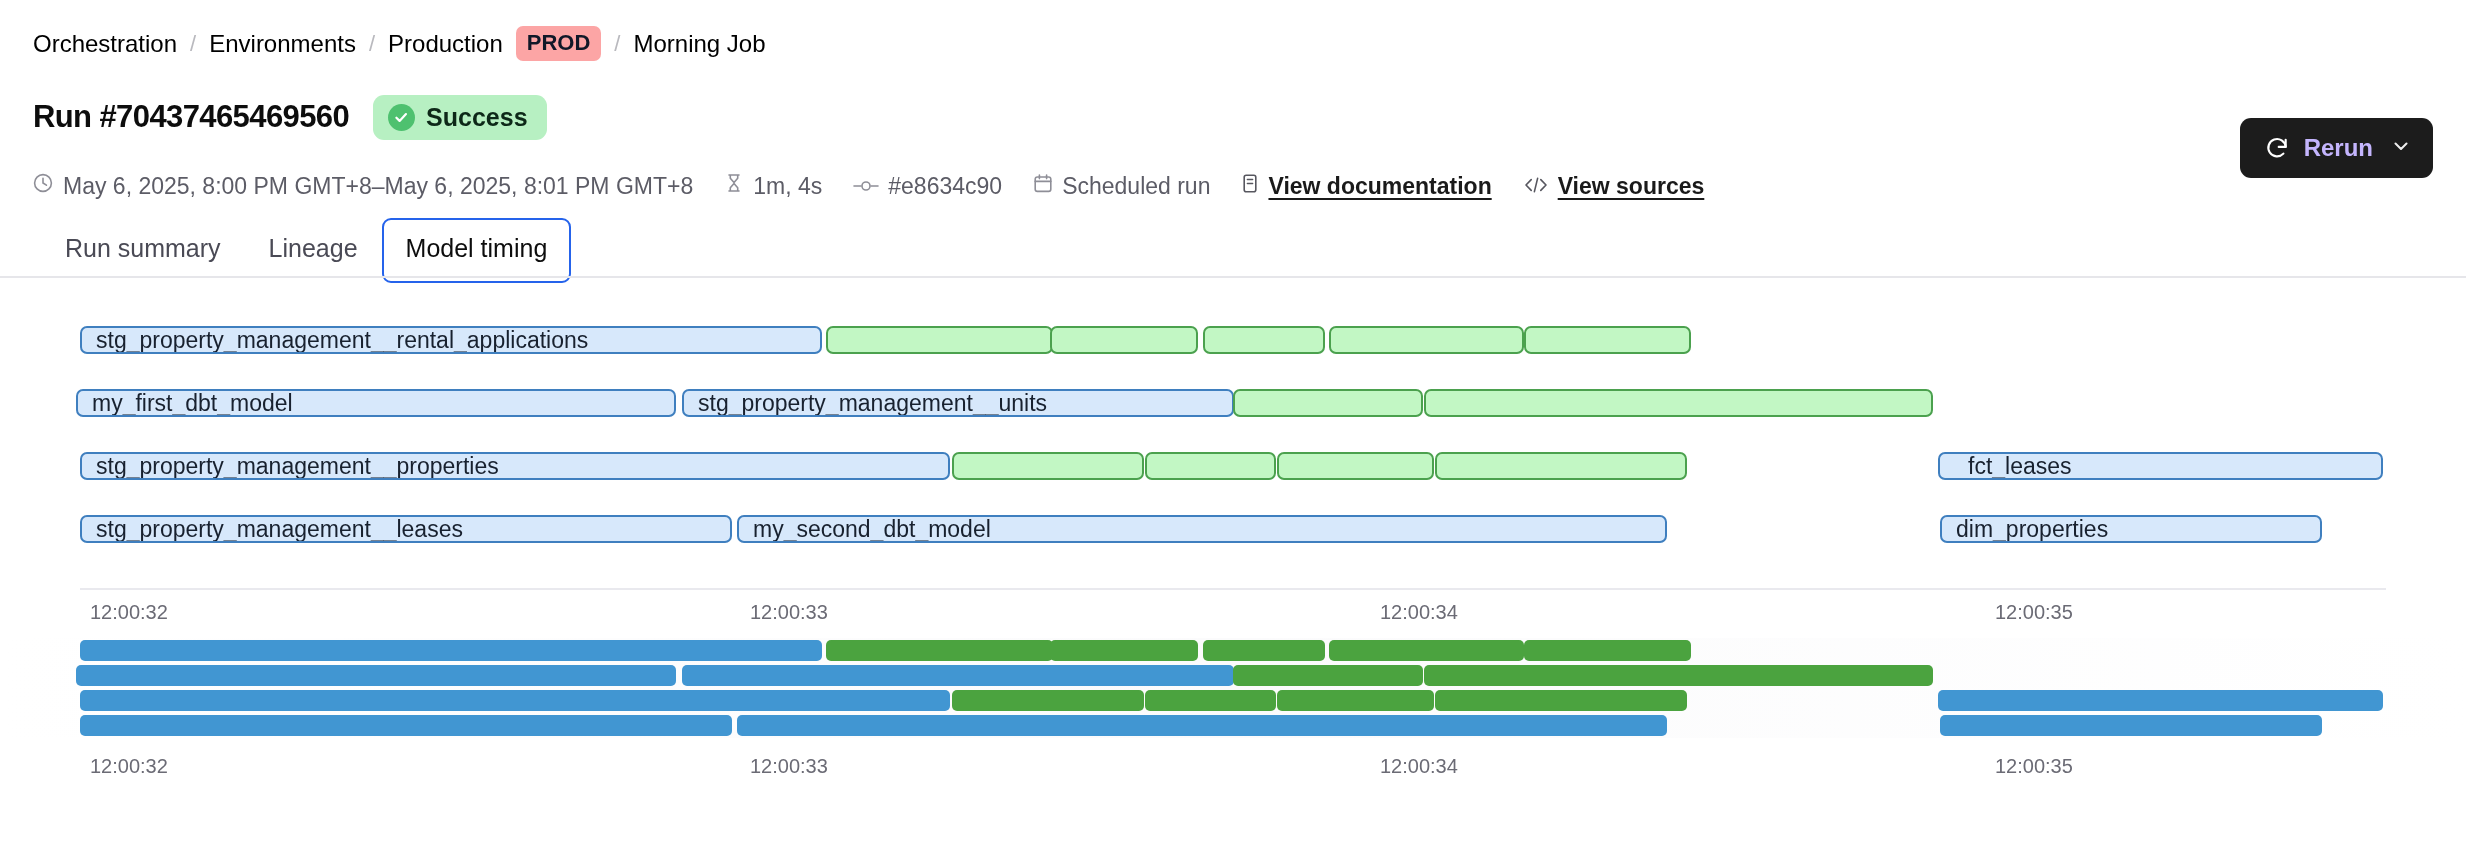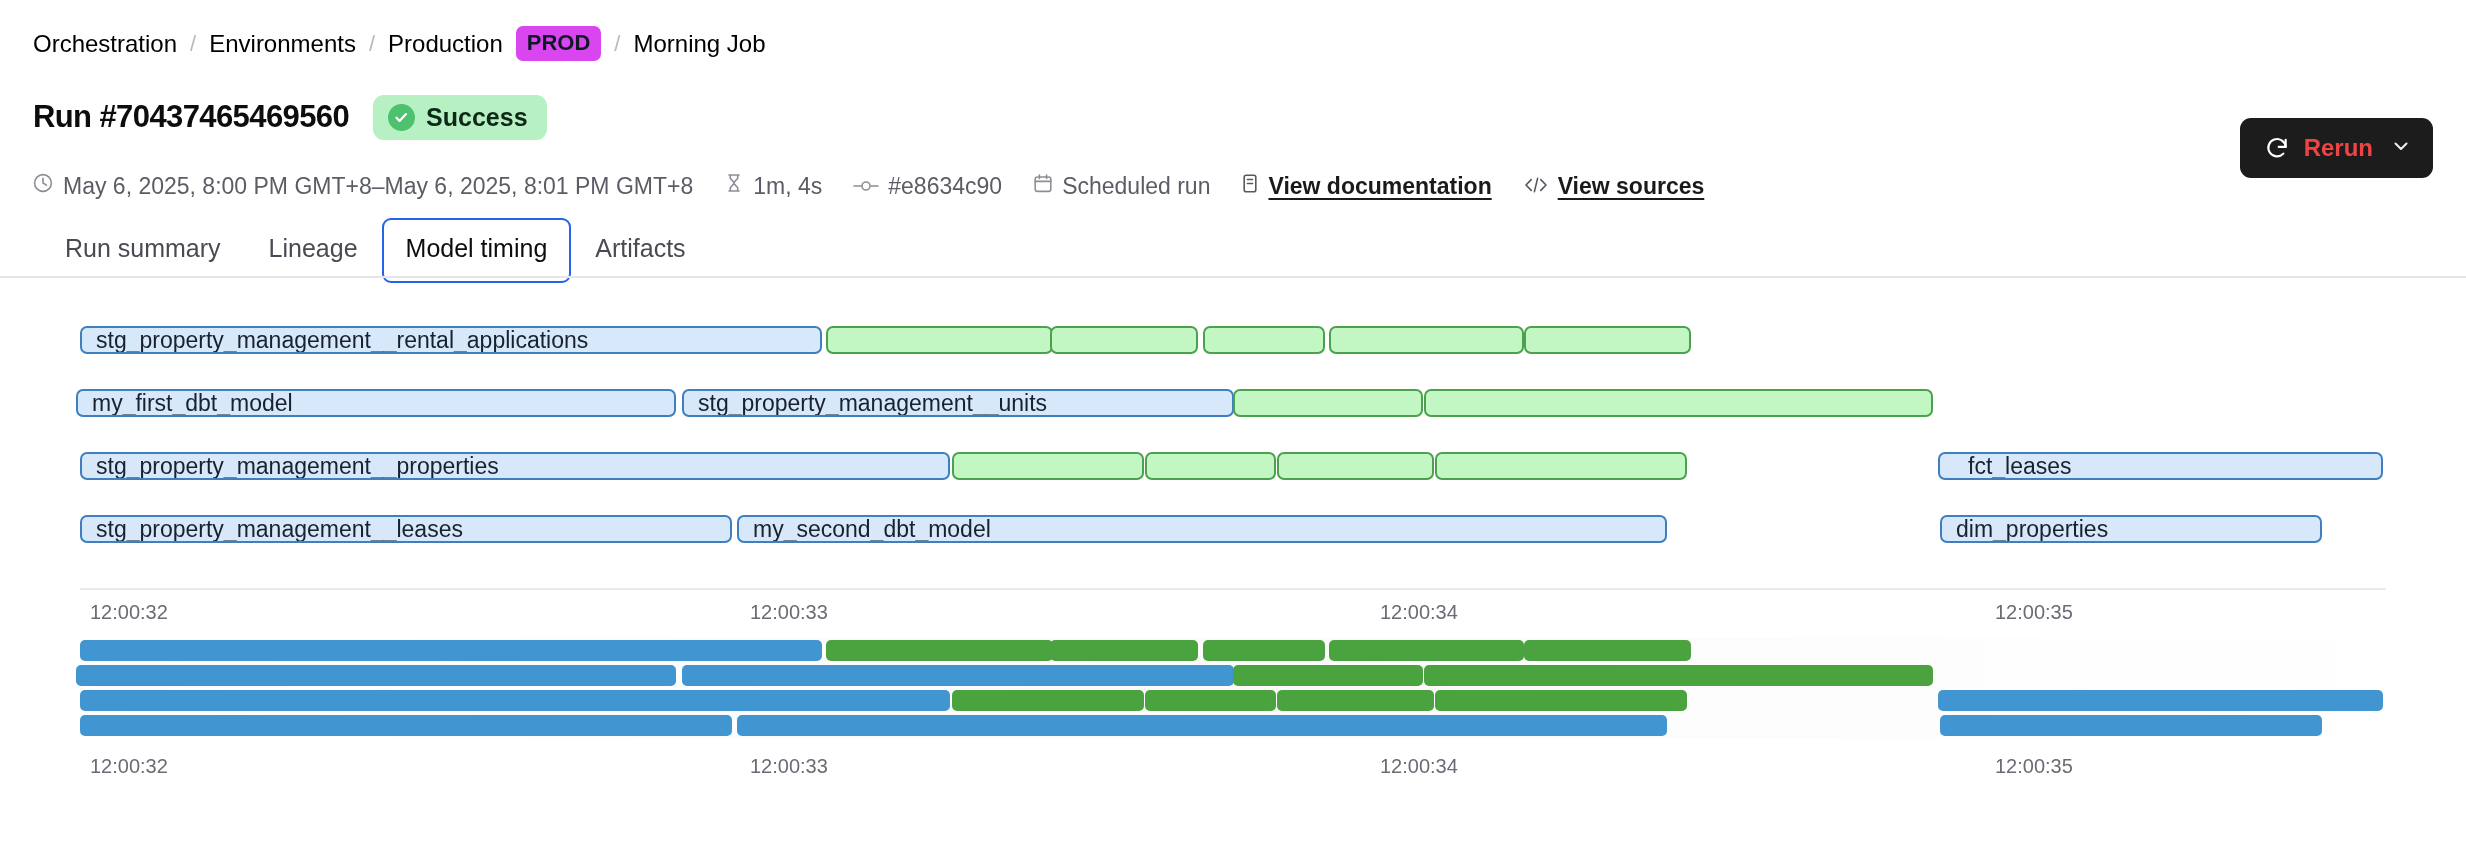--- a/index.html
+++ b/index.html
@@ -15,21 +15,21 @@
 
   
   .breadcrumb {
     position: absolute; left: 33px; top: 26px;
     display: flex; align-items: center; gap: 0;
     font-size: 24px; line-height: 30px;
   }
   .crumb { color: #000000; white-space: nowrap; }
   .crumb-sep { color: #b9b9be; margin: 0 13px; font-size: 22px; }
   .crumb-chip {
-    background: #d946ef; color: #101828;
+    background: #fca5a5; color: #101828;
     border-radius: 7px; padding: 2px 11px 3px;
     font-size: 22px; font-weight: 600; margin-left: 13px;
   }
 
   
   .title-row {
     position: absolute; left: 33px; top: 90px;
     display: flex; align-items: center; gap: 24px;
   }
   .page-title {
@@ -46,21 +46,21 @@
     background: #4ec16f; display: flex; align-items: center; justify-content: center;
     flex: none;
   }
   .status-badge .badge-dot svg { display: block; }
   .status-label { font-size: 25px; line-height: 28px; font-weight: 600; color: #0d2818; }
 
   
   .rerun-btn {
     position: absolute; right: 33px; top: 118px;
     display: flex; align-items: center; gap: 14px;
-    background: #1c1c1c; color: #ef4444;
+    background: #1c1c1c; color: #c4b5fd;
     border: none; border-radius: 11px;
     padding: 16px 22px 16px 24px;
     font-size: 24px; font-weight: 600;
     font-family: "Liberation Sans", sans-serif;
     cursor: pointer;
   }
   .rerun-btn .chev { margin-left: 4px; opacity: .92; display:block; }
 
   
   .meta-row {
@@ -229,21 +229,20 @@
           </svg>
       </span>
       <span class="meta-link">View sources</span>
     </span>
   </div>
 
   <div class="tabs" id="tabbar">
       <div class="tab">Run summary</div>
       <div class="tab">Lineage</div>
       <div class="tab active">Model timing</div>
-      <div class="tab">Artifacts</div>
     </div>
   <div class="tabs-rule"></div>
 
   <div class="chart-main" id="gantt">
       <div class="grow">
         <div class="gbar blue" style="left: 80px; width: 742px;">
           <span class="glabel">stg_property_management__rental_applications</span>
         </div>
         <div class="gbar green" style="left: 826px; width: 227px;"></div>
         <div class="gbar green" style="left: 1050px; width: 148px;"></div>

